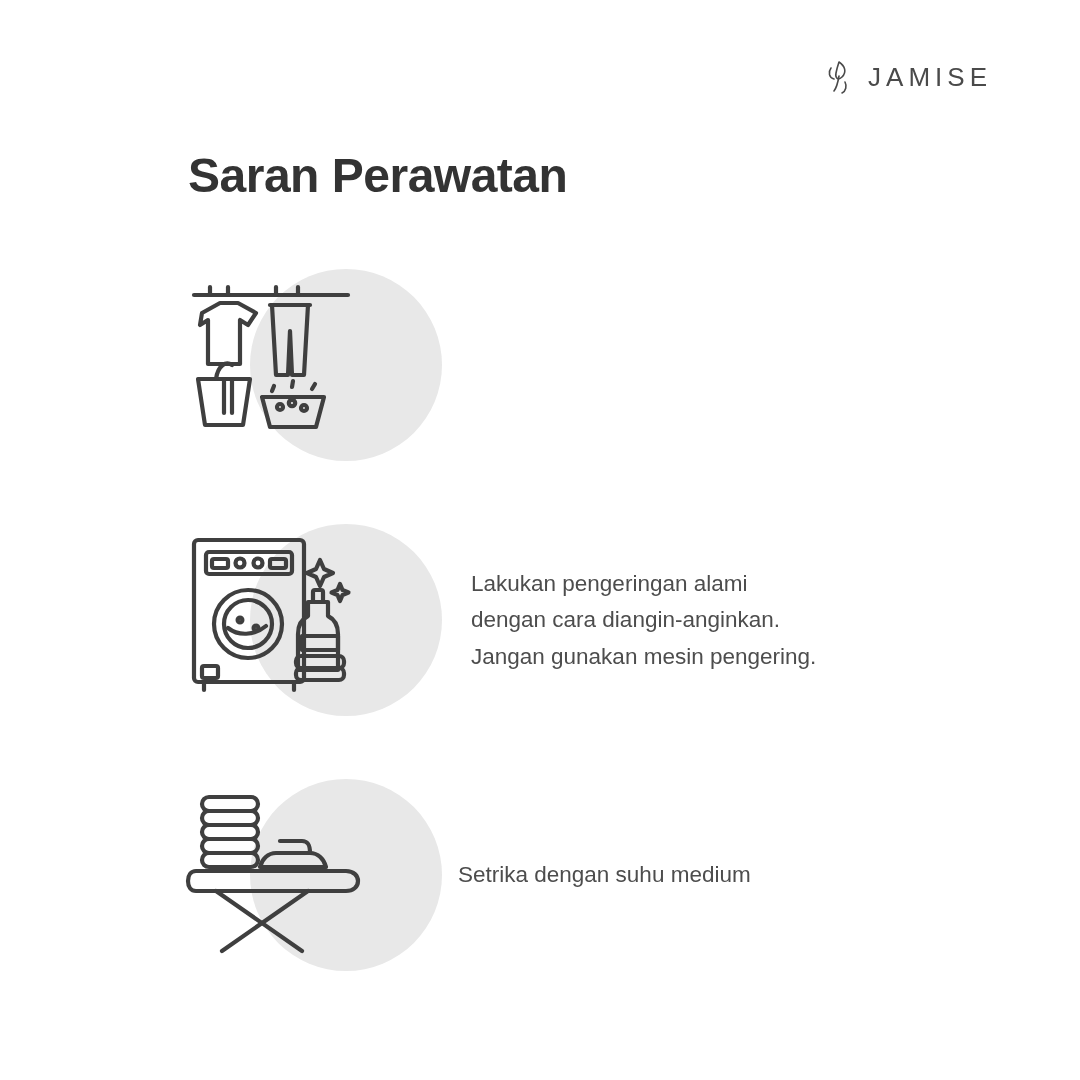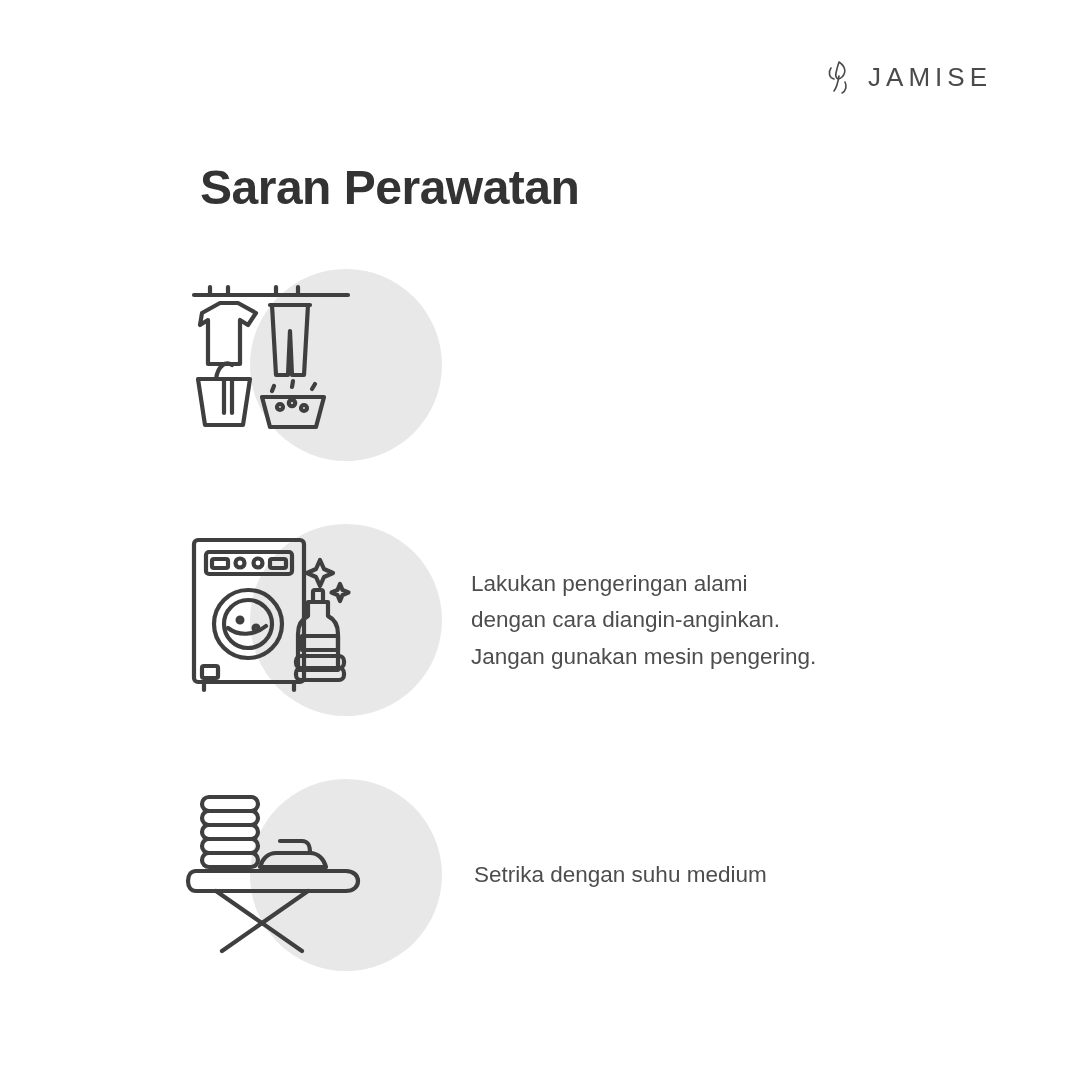--- a/index.html
+++ b/index.html
@@ -47,21 +47,21 @@
 
   
   .page-title {
     position: absolute;
     left: 188px;
     top: 148px;
     font-size: 48px;
     font-weight: 700;
     letter-spacing: -0.5px;
     color: #333333;
-    margin: 12px;
+    margin: 0;
   }
 
   
   .rows {
     position: absolute;
     left: 0;
     top: 238px;
     width: 1080px;
   }
   .row {
@@ -96,21 +96,21 @@
   .row-text {
     margin-left: 40px;
     font-size: 22.5px;
     line-height: 1.62;
     color: #4d4d4d;
     white-space: pre-line;
     max-width: 520px;
   }
   .row-1 .row-text { margin-left: 48px; }
   .row-2 .row-text { margin-left: 61px; }
-  .row-3 .row-text { margin-left: 64px; }
+  .row-3 .row-text { margin-left: 48px; }
 </style>
 </head>
 <body>
 
 <div class="page">
 
   <div class="brand">
     <span class="brand-mark">
       <svg viewBox="0 0 30 38" width="30" height="38" fill="none" stroke="#4a4a4a" stroke-width="1.6" stroke-linecap="round" stroke-linejoin="round">
         <path d="M14 4 C20 8, 22 14, 17 19 C13 23, 10 20, 11 15 C12 10, 13 7, 14 4 Z"></path>

